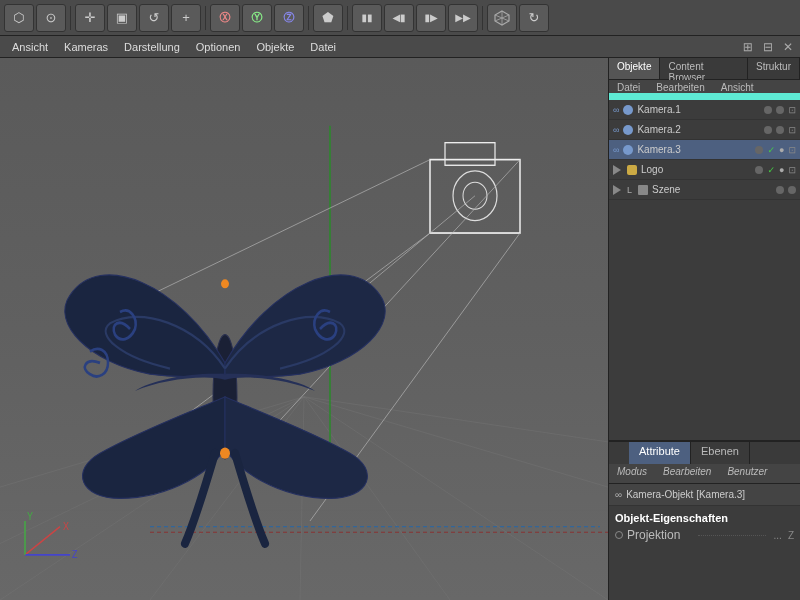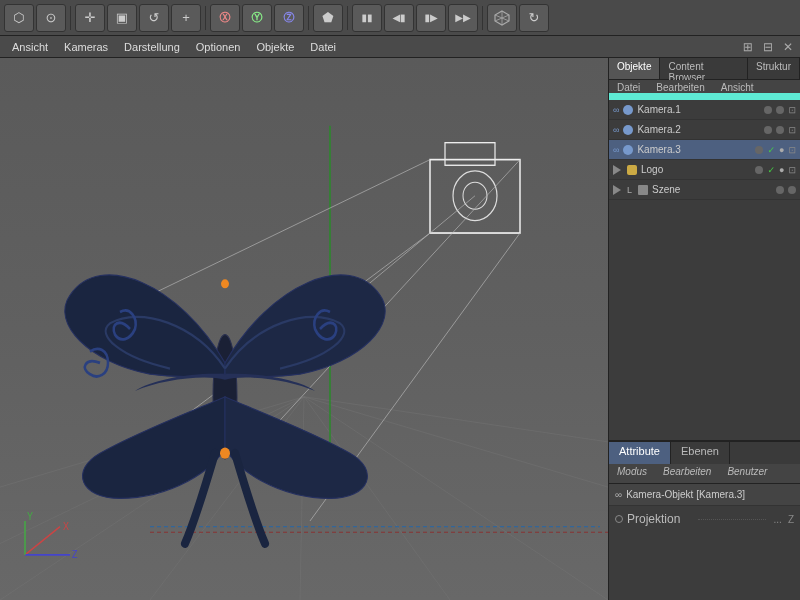--- a/index.html
+++ b/index.html
@@ -153,20 +153,21 @@
     .btm-tab {
       padding: 3px 10px;
       font-size: 11px;
       color: #bbb;
       cursor: pointer;
       border-right: 1px solid #222;
     }
     .btm-tab.active {
       background: #4d6080;
       color: #fff;
+      margin-left: 20px;
     }
 
     #bottom-sub-tabs {
       display: flex;
       background: #444;
       height: 20px;
       border-bottom: 1px solid #222;
     }
     .bsub-tab {
       padding: 2px 8px;
@@ -442,20 +443,21 @@
         <div class="bsub-tab">Benutzer</div>
       </div>
 
       <div id="camera-label-row">
         <span class="inf-icon">∞</span>
         <span style="font-size:10px;color:#ccc;">Kamera-Objekt [Kamera.3]</span>
       </div>
 
 
       <div id="obj-properties">
+        <div class="prop-header">Objekt-Eigenschaften</div>
         <div class="prop-row">
           <span class="prop-radio"></span>
           <span class="prop-label">Projektion</span>
           <span class="prop-line"></span>
           <span style="font-size:10px;color:#888;margin-left:4px;">...</span>
           <span style="font-size:10px;color:#888;margin-left:2px;">Z</span>
         </div>
       </div>
     </div>
   </div>

